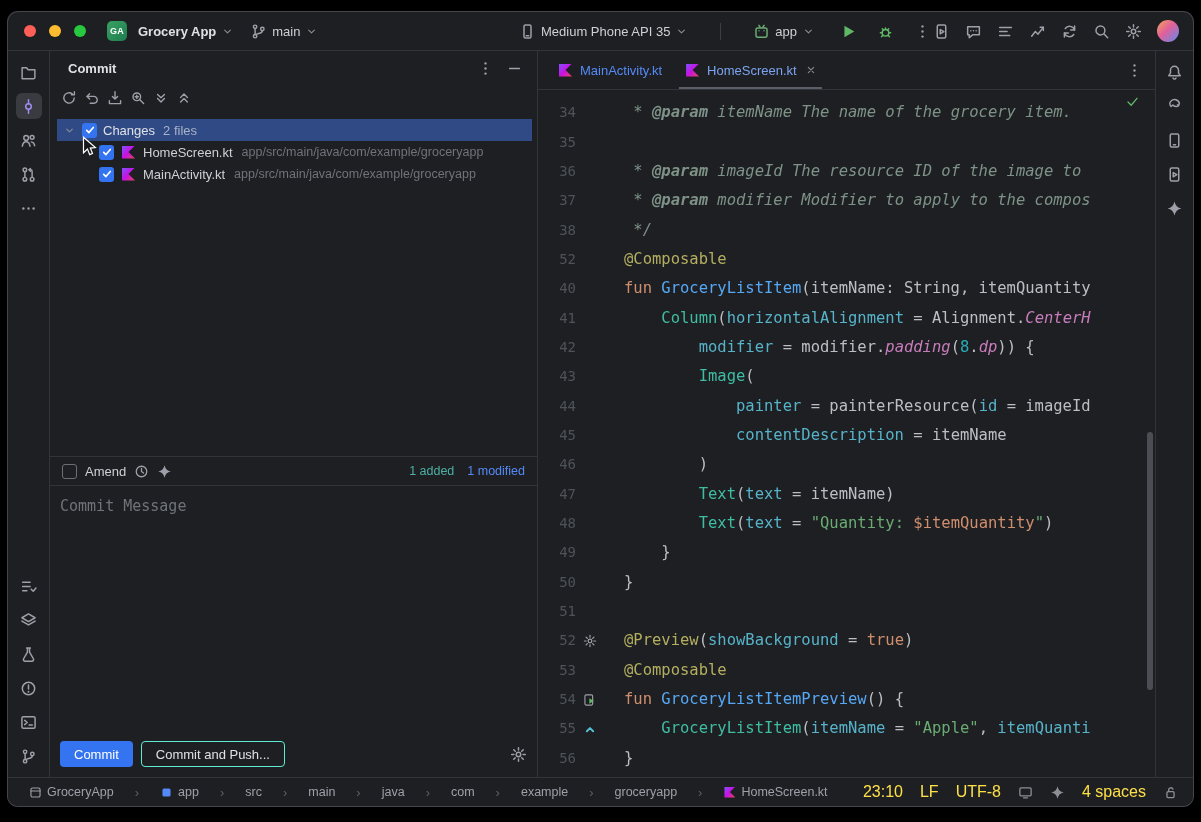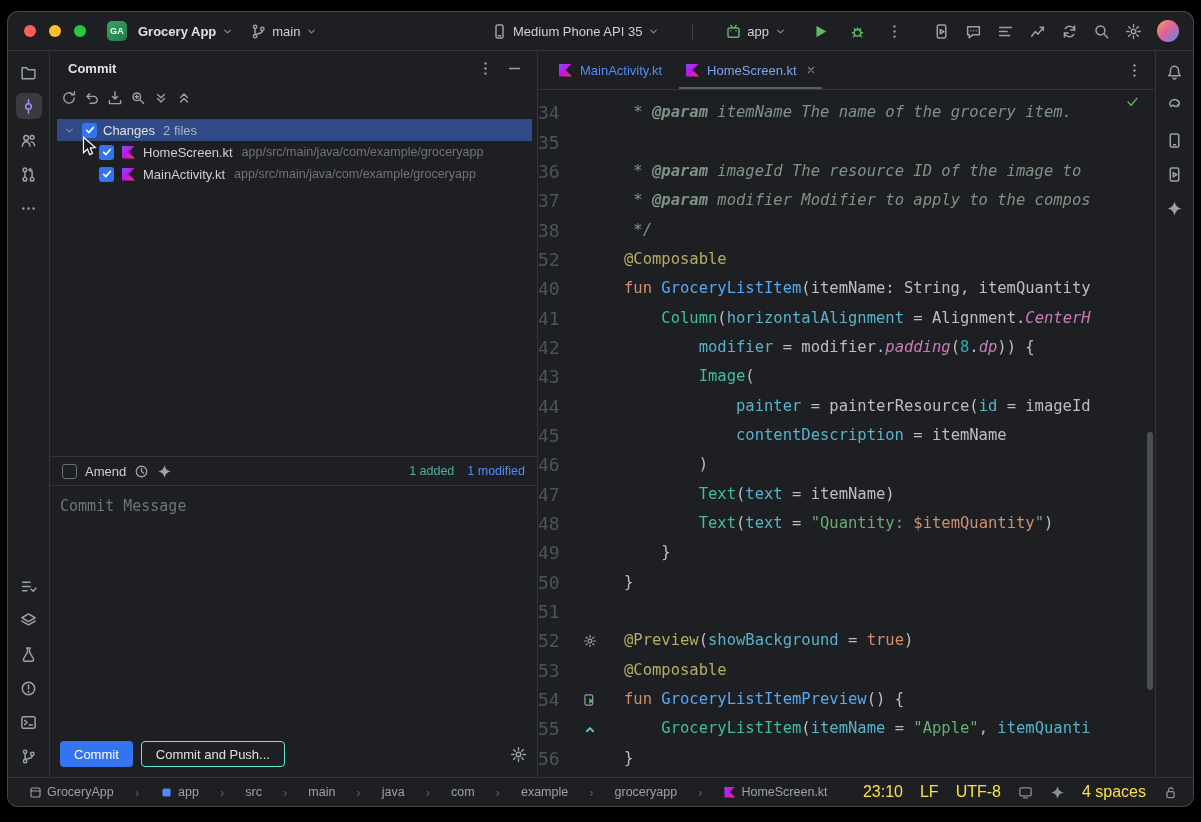--- a/index.html
+++ b/index.html
@@ -3,21 +3,21 @@
 <meta charset="utf-8">
 <style>
   html,body{margin:0;padding:0;background:#000;width:1201px;height:822px;overflow:hidden;
     font-family:"Liberation Sans",sans-serif;-webkit-font-smoothing:antialiased;}
   .window{position:absolute;left:8px;top:12px;width:1185px;height:794px;background:#1e1f22;
     border-radius:10px;overflow:hidden;box-shadow:0 0 0 1px #44464a;}
   
   .titlebar{position:relative;height:38px;border-bottom:1px solid #313438;}
   .tb-left,.tb-center,.tb-right{position:absolute;top:0;height:38px;display:flex;align-items:center;}
   .tb-left{left:16px;gap:6px;}
-  .tb-center{left:478px;gap:20px;}
+  .tb-center{left:506px;gap:20px;}
   .tb-right{right:14px;gap:15px;}
   .light{width:12px;height:12px;border-radius:50%;display:inline-block;margin-right:7px;}
   .light.red{background:#ff5f57}.light.yellow{background:#febc2e}.light.green{background:#28c840}
   .ga-badge{width:20px;height:20px;border-radius:5px;margin-left:8px;
     background:linear-gradient(135deg,#38a263,#1e7d4e);color:#fff;font-size:9px;font-weight:bold;
     display:flex;align-items:center;justify-content:center;letter-spacing:.3px;}
   .tb-item{display:flex;align-items:center;gap:5px;background:none;border:none;color:#ced0d6;
     font-size:13px;padding:4px 5px;border-radius:6px;font-family:inherit;cursor:default;}
   .tb-text{white-space:nowrap;}
   .strong{color:#dfe1e5;font-weight:bold;}
@@ -72,21 +72,21 @@
   .tabs{height:38px;flex:none;border-bottom:1px solid #313438;display:flex;align-items:stretch;padding-left:8px;}
   .tab{display:flex;align-items:center;gap:6px;padding:0 11px;font-size:13px;position:relative;}
   .tab-label{color:var(--modified);}
   .tab.active .tab-label{color:#7ba4f2;}
   .tab.active::after{content:'';position:absolute;left:6px;right:6px;bottom:0;height:2px;background:#5a5e66;}
   .tab .close{margin-left:2px;width:12px;height:12px;}
   .tabs-kebab{margin-left:auto;align-self:center;margin-right:12px;}
   .code{flex:1;position:relative;overflow:hidden;font-family:"DejaVu Sans Mono",monospace;font-size:15.5px;line-height:29.33px;}
   .code-inner{margin-top:-21px;}
   .code-line{display:flex;height:29.33px;white-space:pre;}
-  .ln{width:38px;flex:none;color:#4e5359;font-size:18px;}
+  .ln{width:38px;flex:none;text-align:right;color:#4e5359;font-size:14px;}
   .gut{width:28px;flex:none;display:flex;align-items:center;justify-content:center;}
   .gut .icon{width:14px;height:14px;}
   .src{padding-left:20px;white-space:pre;}
   .tk-def{color:var(--tk-def);}  .tk-kw{color:var(--tk-kw);}
   .tk-ann{color:var(--tk-ann);}  .tk-fn{color:var(--tk-fn);}
   .tk-call{color:var(--tk-call);}.tk-named{color:var(--tk-named);}
   .tk-str{color:var(--tk-str);}  .tk-tmpl{color:var(--tk-tmpl);}
   .tk-num{color:var(--tk-num);}  .tk-prop{color:var(--tk-prop);font-style:italic;}
   .tk-cmt{color:var(--tk-cmt);font-style:italic;}
   .tk-cmtag{color:var(--tk-cmtag);font-style:italic;font-weight:bold;}

